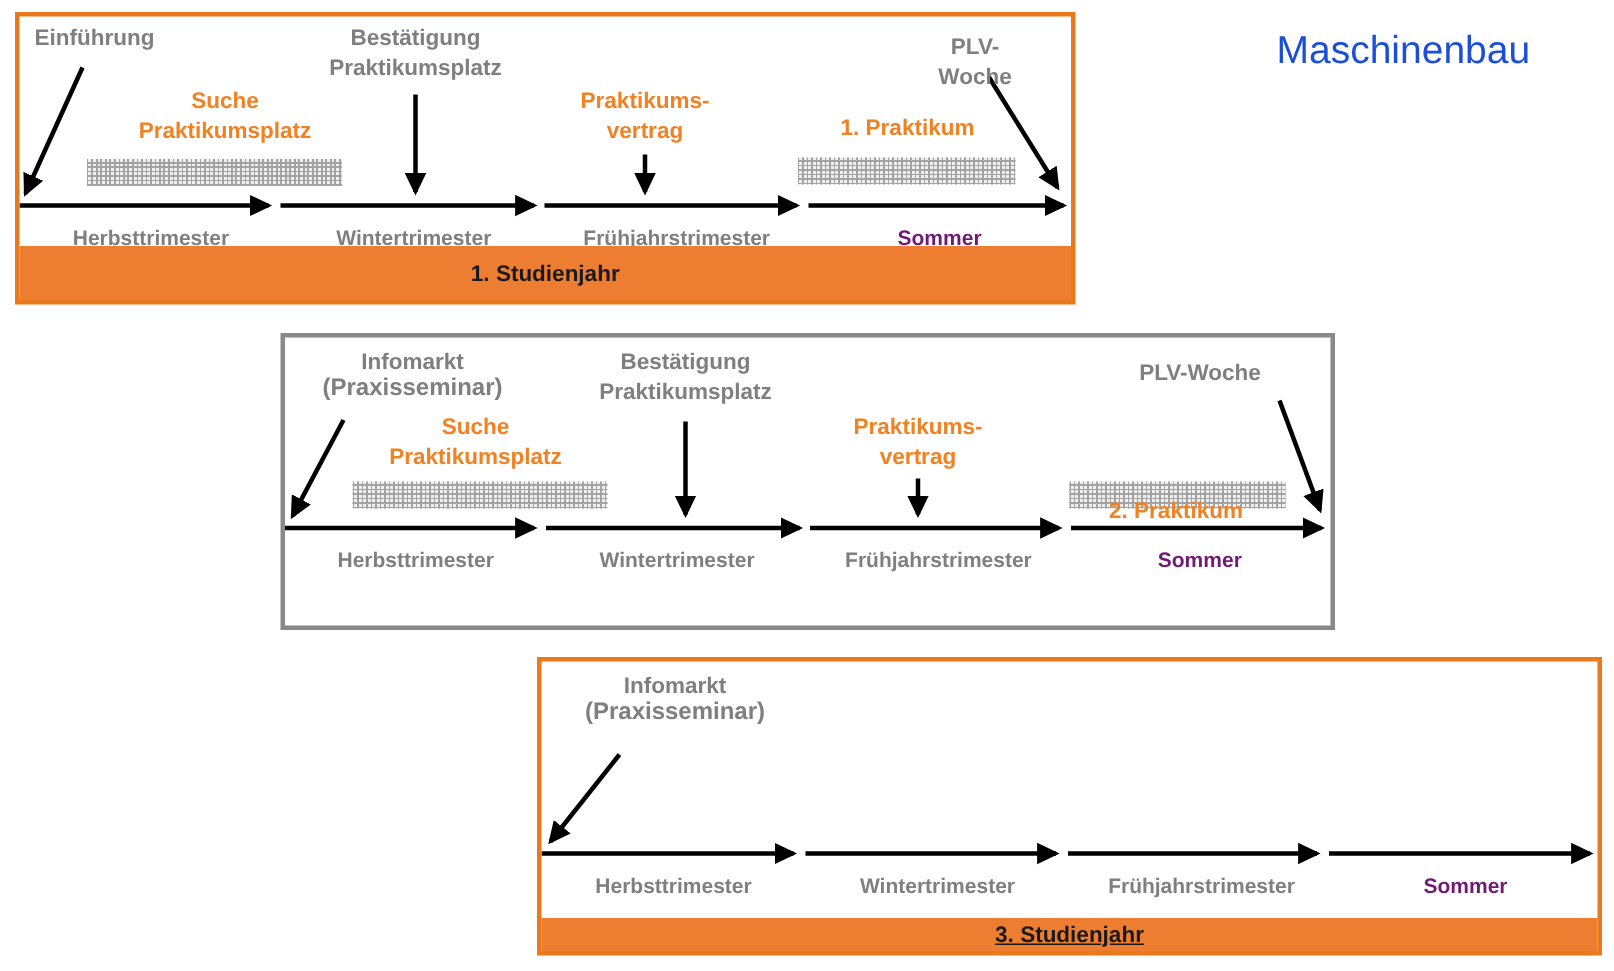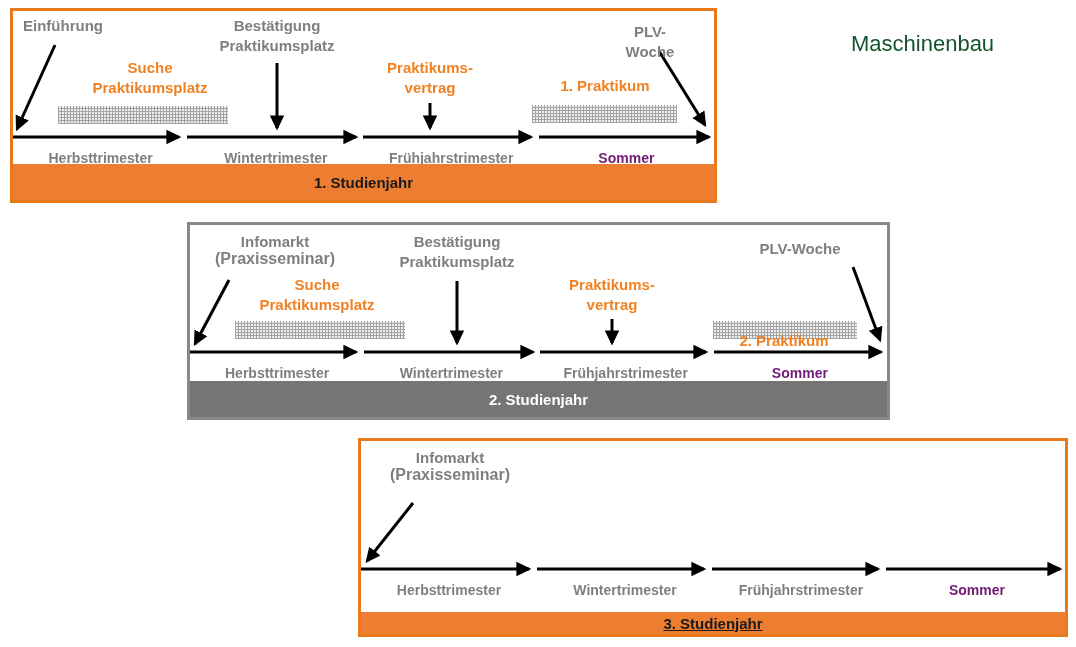--- a/index.html
+++ b/index.html
@@ -43,22 +43,22 @@
   .start-block{position:absolute;text-align:center;color:#7f7f7f;}
   .start-block .main{font-size:15px;font-weight:700;line-height:19px;}
   .hatch{
     position:absolute;
     background-color:#efefef;
     background-image:
       repeating-linear-gradient(90deg, #a3a3a3 0 1px, rgba(0,0,0,0) 1px 3px),
       repeating-linear-gradient(0deg, #a3a3a3 0 1px, rgba(0,0,0,0) 1px 3px);
   }
   .diagram-title{
-    position:absolute;left:851px;top:31px;
-    font-size:22px;font-weight:400;color:#14532d;
+    position:absolute;left:851px;top:18px;
+    font-size:26px;font-weight:400;color:#1d4ed8;
     letter-spacing:0px;
   }
 </style>
 </head>
 <body>
 
 <div class="diagram-title">Maschinenbau</div>
 
 <div class="panel orange" style="left:10px;top:8px;width:701px;height:189px;">
 
@@ -141,23 +141,20 @@
   <div class="evt orange centered" style="left:594px;top:66px;margin-top:40px;">2. Praktikum</div>
   <div class="evt gray centered" style="left:610px;top:14px;">PLV-Woche</div>
 
   <div class="tri-row" style="top:140px;">
     <span class="tri">Herbsttrimester</span>
     <span class="tri">Wintertrimester</span>
     <span class="tri">Frühjahrstrimester</span>
     <span class="tri black">Sommer</span>
   </div>
 
-  <div class="year-bar gray">
-    <span>2. Studienjahr</span>
-  </div>
 </div>
 
 <div class="panel orange" style="left:358px;top:438px;width:704px;height:193px;">
 
   <svg class="panel-svg" width="704" height="193" viewBox="0 0 704 193">
     <defs>
       <marker id="a3" viewBox="0 0 6 6" refX="4.2" refY="3" markerWidth="6" markerHeight="6" orient="auto" markerUnits="strokeWidth">
         <path d="M0,0.6 L5,3 L0,5.4 Z" fill="#000"></path>
       </marker>
     </defs>

